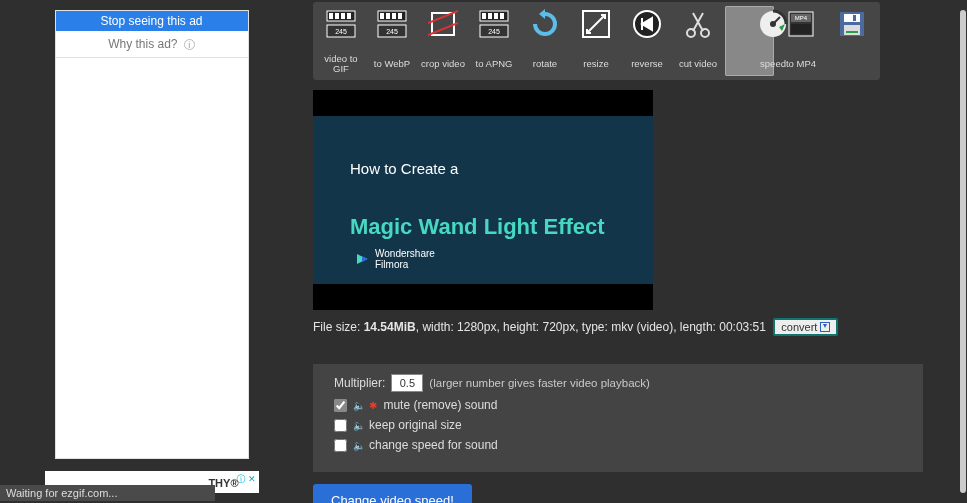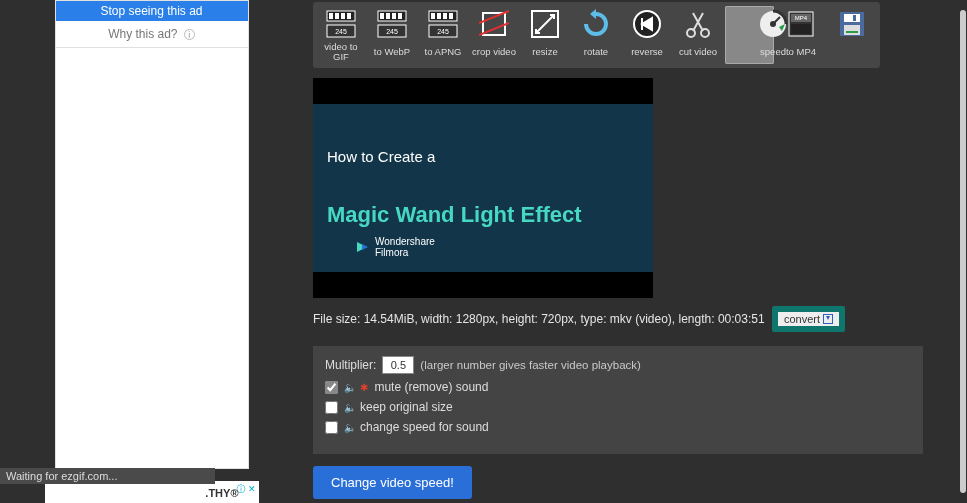--- a/index.html
+++ b/index.html
@@ -16,21 +16,21 @@
   .page {
     display: flex;
     width: 100%;
     height: 100%;
   }
   .left-col {
     width: 303px;
     background: #2f2f2f;
     display: flex;
     flex-direction: column;
-    padding: 0 10px;
+    padding: 10px 10px;
   }
   .ad-box-top {
     background: #fff;
     border: 1px solid #e0e0e0;
     width: 194px;
     margin: 0 auto;
     display: flex;
     flex-direction: column;
     align-items: stretch;
   }
@@ -117,20 +117,21 @@
   }
   .tool {
     display: flex;
     flex-direction: column;
     align-items: center;
     justify-content: flex-start;
     width: 48px;
     padding: 2px 1px;
     cursor: pointer;
     border-radius: 2px;
+    gap: 12px;
   }
   .tool.active {
     background: #888;
     box-shadow: inset 0 0 0 1px #aaa;
     padding-left: 48px;
   }
   .tool .icon {
     width: 36px;
     height: 32px;
     display: flex;
@@ -156,21 +157,21 @@
     flex-direction: column;
     justify-content: center;
     padding: 0;
     position: relative;
     overflow: hidden;
   }
   .preview-inner {
     background: #123549;
     height: 168px;
     width: 100%;
-    padding: 22px 14px;
+    padding: 22px 37px;
     display: flex;
     flex-direction: column;
     justify-content: center;
     position: relative;
     gap: 29px;
   }
   .preview-title1 { color: #fff; font-size: 15px; margin-bottom: 8px; }
   .preview-title2 { color: #47d8c2; font-size: 22px; font-weight: bold; }
   .filmora-brand {
     position: absolute;
@@ -186,24 +187,24 @@
   .filmora-brand .ftxt {
     color: #fff;
     font-size: 10px;
     line-height: 11px;
   }
   .file-info {
     margin-top: 8px;
     color: #e5e5e5;
     font-size: 12px;
   }
-  .file-info .b { font-weight: normal; }
+  .file-info .b { font-weight: bold; }
   .convert-btn {
     background: #eee;
-    border: 6px solid #0f766e;
+    border: 2px solid #0f766e;
     color: #333;
     padding: 1px 6px;
     font-size: 11px;
     margin-left: 4px;
     border-radius: 2px;
     display: inline-flex;
     align-items: center;
     cursor: pointer;
   }
   .convert-btn .dl {
@@ -218,22 +219,22 @@
     content: "";
     position: absolute;
     left: 1.5px; top: 1px;
     width: 0; height: 0;
     border-left: 2.5px solid transparent;
     border-right: 2.5px solid transparent;
     border-top: 4px solid #2a60c0;
   }
   .options-panel {
     background: #444;
-    margin-top: 14px;
-    padding: 10px 12px 14px;
+    margin-top: 28px;
+    padding: 10px 21px 14px;
     width: 610px;
   }
   .row {
     display: flex;
     align-items: center;
     gap: 6px;
     margin-bottom: 6px;
     font-size: 12px;
     color: #ddd;
   }
@@ -265,21 +266,21 @@
     border: none;
     padding: 9px 18px;
     font-size: 13px;
     border-radius: 3px;
     margin-top: 12px;
     cursor: pointer;
   }
   .status-bar {
     position: absolute;
     left: 0;
-    bottom: 19px;
+    bottom: 2px;
     background: #4a4a4a;
     color: #ddd;
     font-size: 11px;
     padding: 2px 6px;
     width: 215px;
   }
   .scrollbar-edge {
     position: absolute;
     right: 1px;
     top: 10px;
@@ -336,59 +337,59 @@
               <rect x="16" y="4" width="4" height="6" fill="#fff"></rect>
               <rect x="22" y="4" width="4" height="6" fill="#fff"></rect>
               <rect x="2" y="16" width="28" height="12" fill="#333" stroke="#fff"></rect>
               <text x="16" y="25" text-anchor="middle" font-size="7" fill="#fff">245</text>
             </svg>
         </div>
         <div class="label">to WebP</div>
       </div>
       <div class="tool">
         <div class="icon">
+          <svg width="30" height="30">
+              <rect x="4" y="4" width="22" height="22" fill="none" stroke="#fff" stroke-width="2"></rect>
+              <path d="M0 14 L30 2 M0 26 L30 14" stroke="#e03030" stroke-width="2"></path>
+            </svg>
+        </div>
+        <div class="label">crop video</div>
+      </div>
+      <div class="tool">
+        <div class="icon">
           <svg width="32" height="30">
               <rect x="2" y="2" width="28" height="10" fill="#222" stroke="#fff" stroke-width="1"></rect>
               <rect x="4" y="4" width="4" height="6" fill="#fff"></rect>
               <rect x="10" y="4" width="4" height="6" fill="#fff"></rect>
               <rect x="16" y="4" width="4" height="6" fill="#fff"></rect>
               <rect x="22" y="4" width="4" height="6" fill="#fff"></rect>
               <rect x="2" y="16" width="28" height="12" fill="#333" stroke="#fff"></rect>
               <text x="16" y="25" text-anchor="middle" font-size="7" fill="#fff">245</text>
             </svg>
         </div>
         <div class="label">to APNG</div>
       </div>
       <div class="tool">
         <div class="icon">
           <svg width="30" height="30">
-              <rect x="4" y="4" width="22" height="22" fill="none" stroke="#fff" stroke-width="2"></rect>
-              <path d="M0 14 L30 2 M0 26 L30 14" stroke="#e03030" stroke-width="2"></path>
-            </svg>
-        </div>
-        <div class="label">crop video</div>
+              <path d="M15 5 A10 10 0 1 1 5 15" fill="none" stroke="#5bbde8" stroke-width="4"></path>
+              <path d="M15 0 L15 10 L9 5 Z" fill="#5bbde8"></path>
+            </svg>
+        </div>
+        <div class="label">rotate</div>
       </div>
       <div class="tool">
         <div class="icon">
           <svg width="30" height="30">
               <rect x="2" y="2" width="26" height="26" fill="none" stroke="#fff" stroke-width="2"></rect>
               <path d="M6 24 L24 6" stroke="#fff" stroke-width="2"></path>
               <path d="M20 6 L24 6 L24 10 M10 24 L6 24 L6 20" stroke="#fff" stroke-width="2" fill="none"></path>
             </svg>
         </div>
         <div class="label">resize</div>
-      </div>
-      <div class="tool">
-        <div class="icon">
-          <svg width="30" height="30">
-              <path d="M15 5 A10 10 0 1 1 5 15" fill="none" stroke="#5bbde8" stroke-width="4"></path>
-              <path d="M15 0 L15 10 L9 5 Z" fill="#5bbde8"></path>
-            </svg>
-        </div>
-        <div class="label">rotate</div>
       </div>
       <div class="tool">
         <div class="icon">
           <svg width="30" height="30">
               <circle cx="15" cy="15" r="13" fill="#222" stroke="#fff" stroke-width="2"></circle>
               <path d="M20 9 L10 15 L20 21 Z M10 9 L10 21" fill="#fff" stroke="#fff" stroke-width="2"></path>
             </svg>
         </div>
         <div class="label">reverse</div>
       </div>

